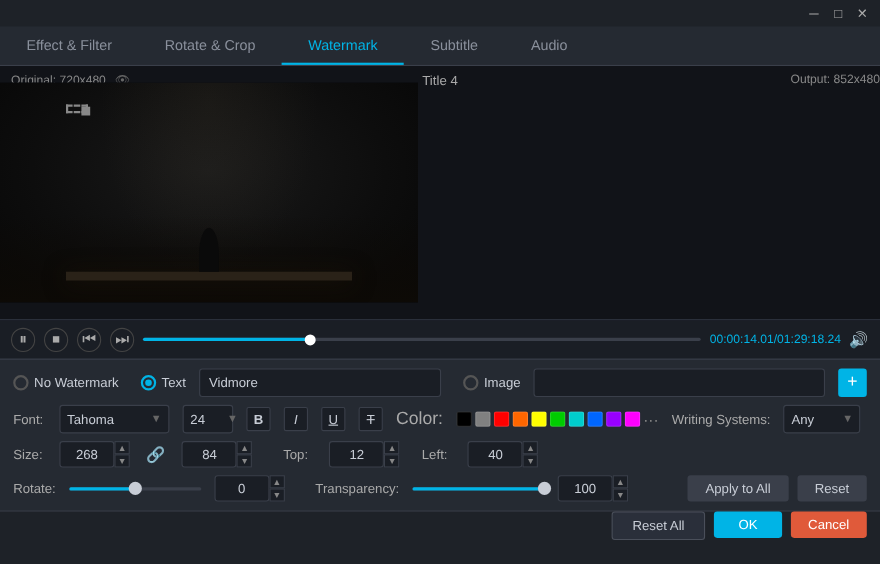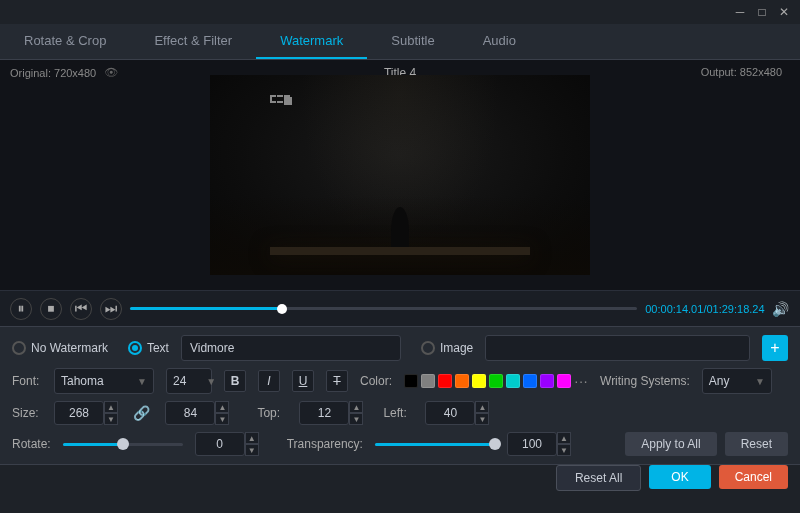--- a/index.html
+++ b/index.html
@@ -58,36 +58,36 @@
       text-align: right;
     }
 
     
     .video-container {
       position: relative;
       background: #111318;
       height: 230px;
       display: flex;
       align-items: center;
-      justify-content: center;
+      justify-content: flex-start;
     }
     .video-info-left {
       position: absolute;
       top: 6px;
       left: 10px;
       font-size: 11px;
       color: #888;
       display: flex;
       align-items: center;
       gap: 8px;
     }
     .video-info-right {
       position: absolute;
       top: 6px;
-      right: 18px;
+      right: 0;
       font-size: 11px;
       color: #888;
     }
     .video-title {
       position: absolute;
       top: 6px;
       left: 50%;
       transform: translateX(-50%);
       font-size: 12px;
       color: #aaa;
@@ -322,21 +322,21 @@
       border: 1px solid #3a3f4a;
       border-radius: 2px;
       color: #c8cdd6;
       cursor: pointer;
       display: flex;
       align-items: center;
       justify-content: center;
       font-size: 12px;
     }
 
-    .color-label { color: #aaa; font-size: 12px; }
+    .color-label { color: #aaa; font-size: 16px; }
     .color-swatches {
       display: flex;
       gap: 3px;
       align-items: center;
     }
     .swatch {
       width: 14px;
       height: 14px;
       border-radius: 2px;
       cursor: pointer;
@@ -483,22 +483,22 @@
 </head>
 <body>
 
 <div class="title-bar">
   <div class="title-bar-btn">─</div>
   <div class="title-bar-btn">□</div>
   <div class="title-bar-btn">✕</div>
 </div>
 
 <div class="tabs">
+  <div class="tab">Effect &amp; Filter</div>
   <div class="tab">Rotate &amp; Crop</div>
-  <div class="tab">Effect &amp; Filter</div>
   <div class="tab active">Watermark</div>
   <div class="tab">Subtitle</div>
   <div class="tab">Audio</div>
 </div>
 
 <div class="video-container">
   <div class="video-info-left">
     <span>Original: 720x480</span>
     <span class="eye-icon">👁</span>
   </div>

